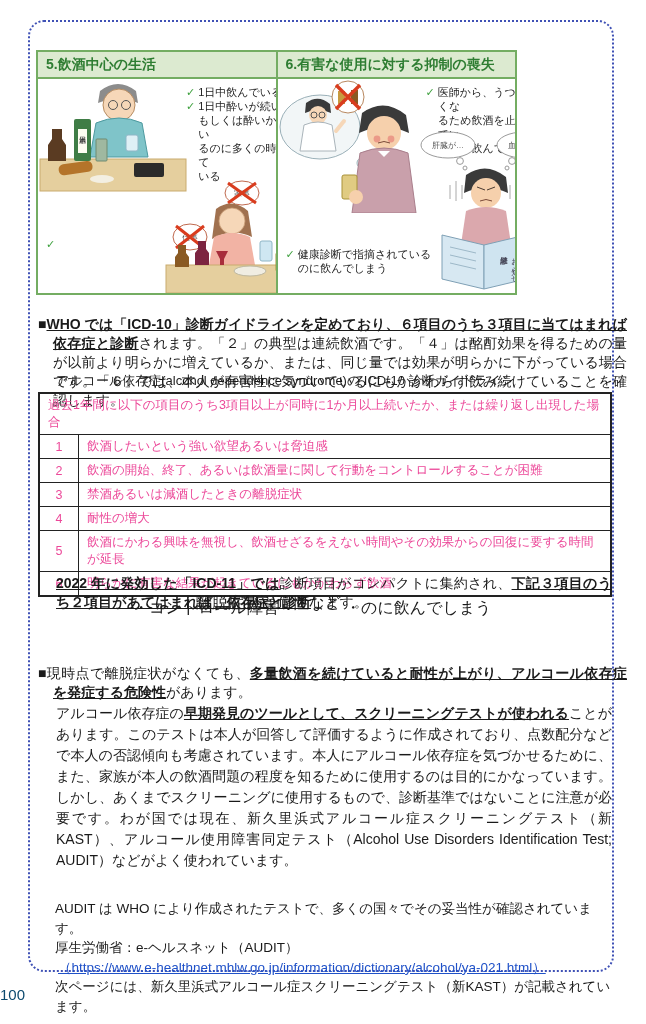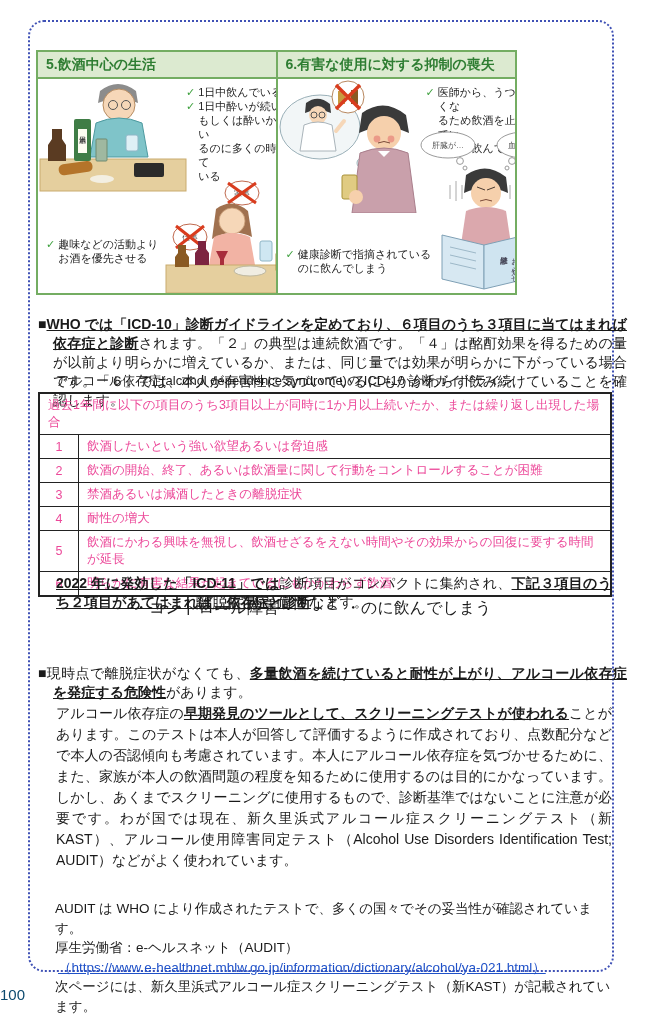--- a/index.html
+++ b/index.html
@@ -81,22 +81,20 @@
         </div>
         <div class="check-item" style="left:148px;top:20px;width:138px;">
           <span class="check-mark">✓</span>
           <span class="check-text">1日中酔いが続いている
 もしくは酔いからさめてい
 るのに多くの時間を使って
 いる</span>
         </div>
         <div class="check-item" style="left:8px;top:158px;width:140px;">
           <span class="check-mark">✓</span>
-          <span class="check-text">趣味などの活動より
-お酒を優先させる</span>
         </div>
 
         <svg width="160" height="116" viewBox="0 0 160 116" style="position:absolute;left:126px;top:100px;">
 
           <g>
             <ellipse cx="26" cy="58" rx="17" ry="13" fill="#fff" stroke="#c0694e" stroke-width="1"></ellipse>
             <text x="26" y="61" font-size="8" fill="#555" text-anchor="middle">仕事</text>
             <path d="M12 47 L40 69 M40 47 L12 69" stroke="#d93c1e" stroke-width="3" fill="none"></path>
           </g>
           <g>

